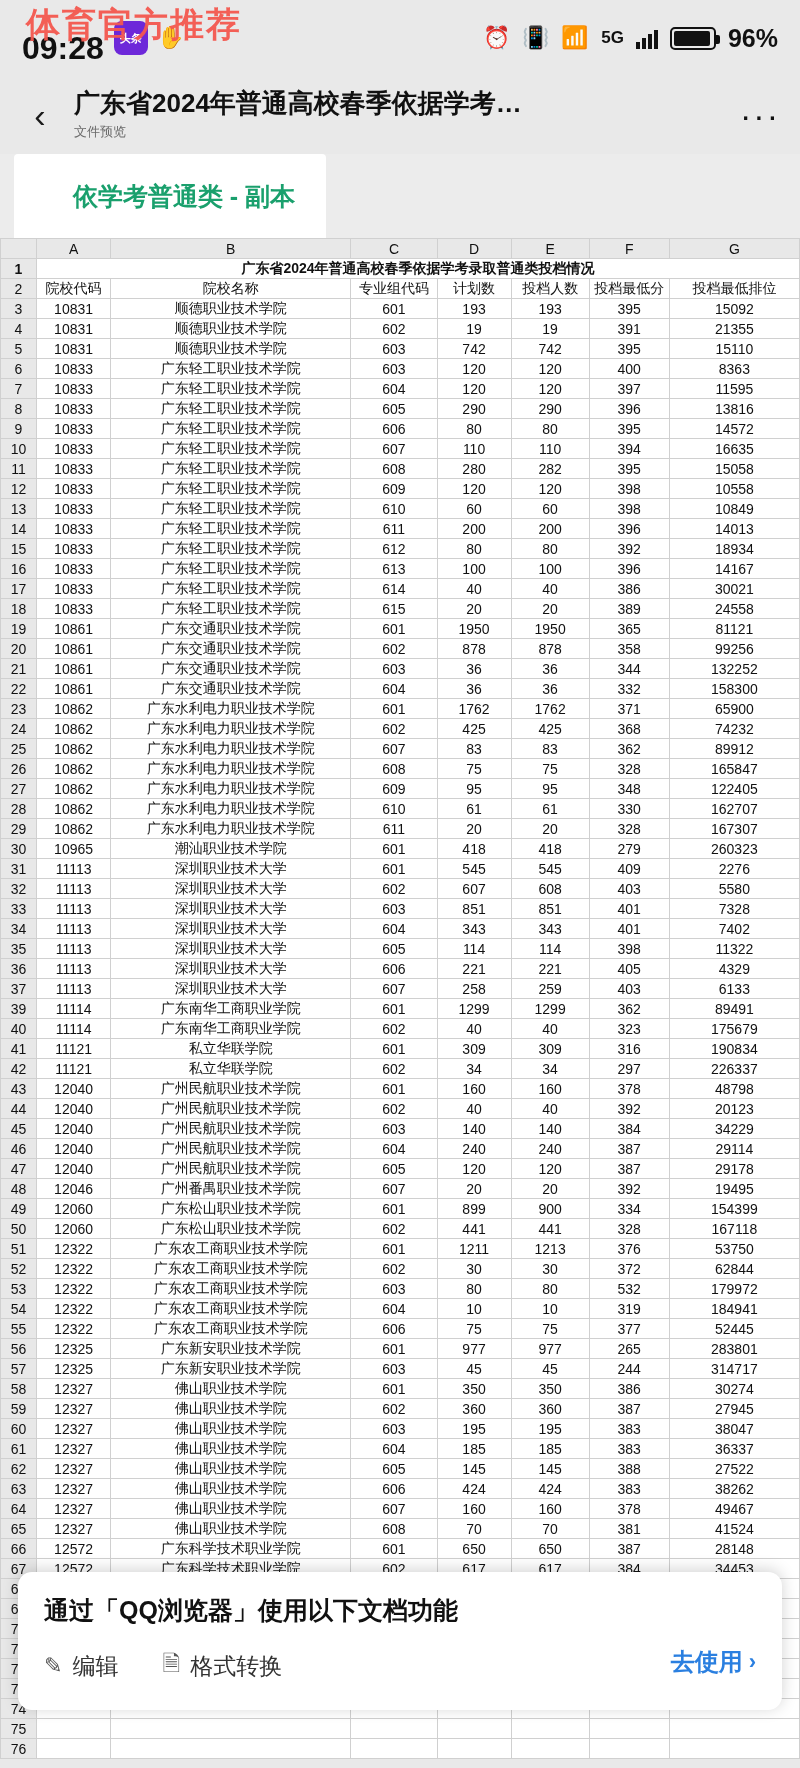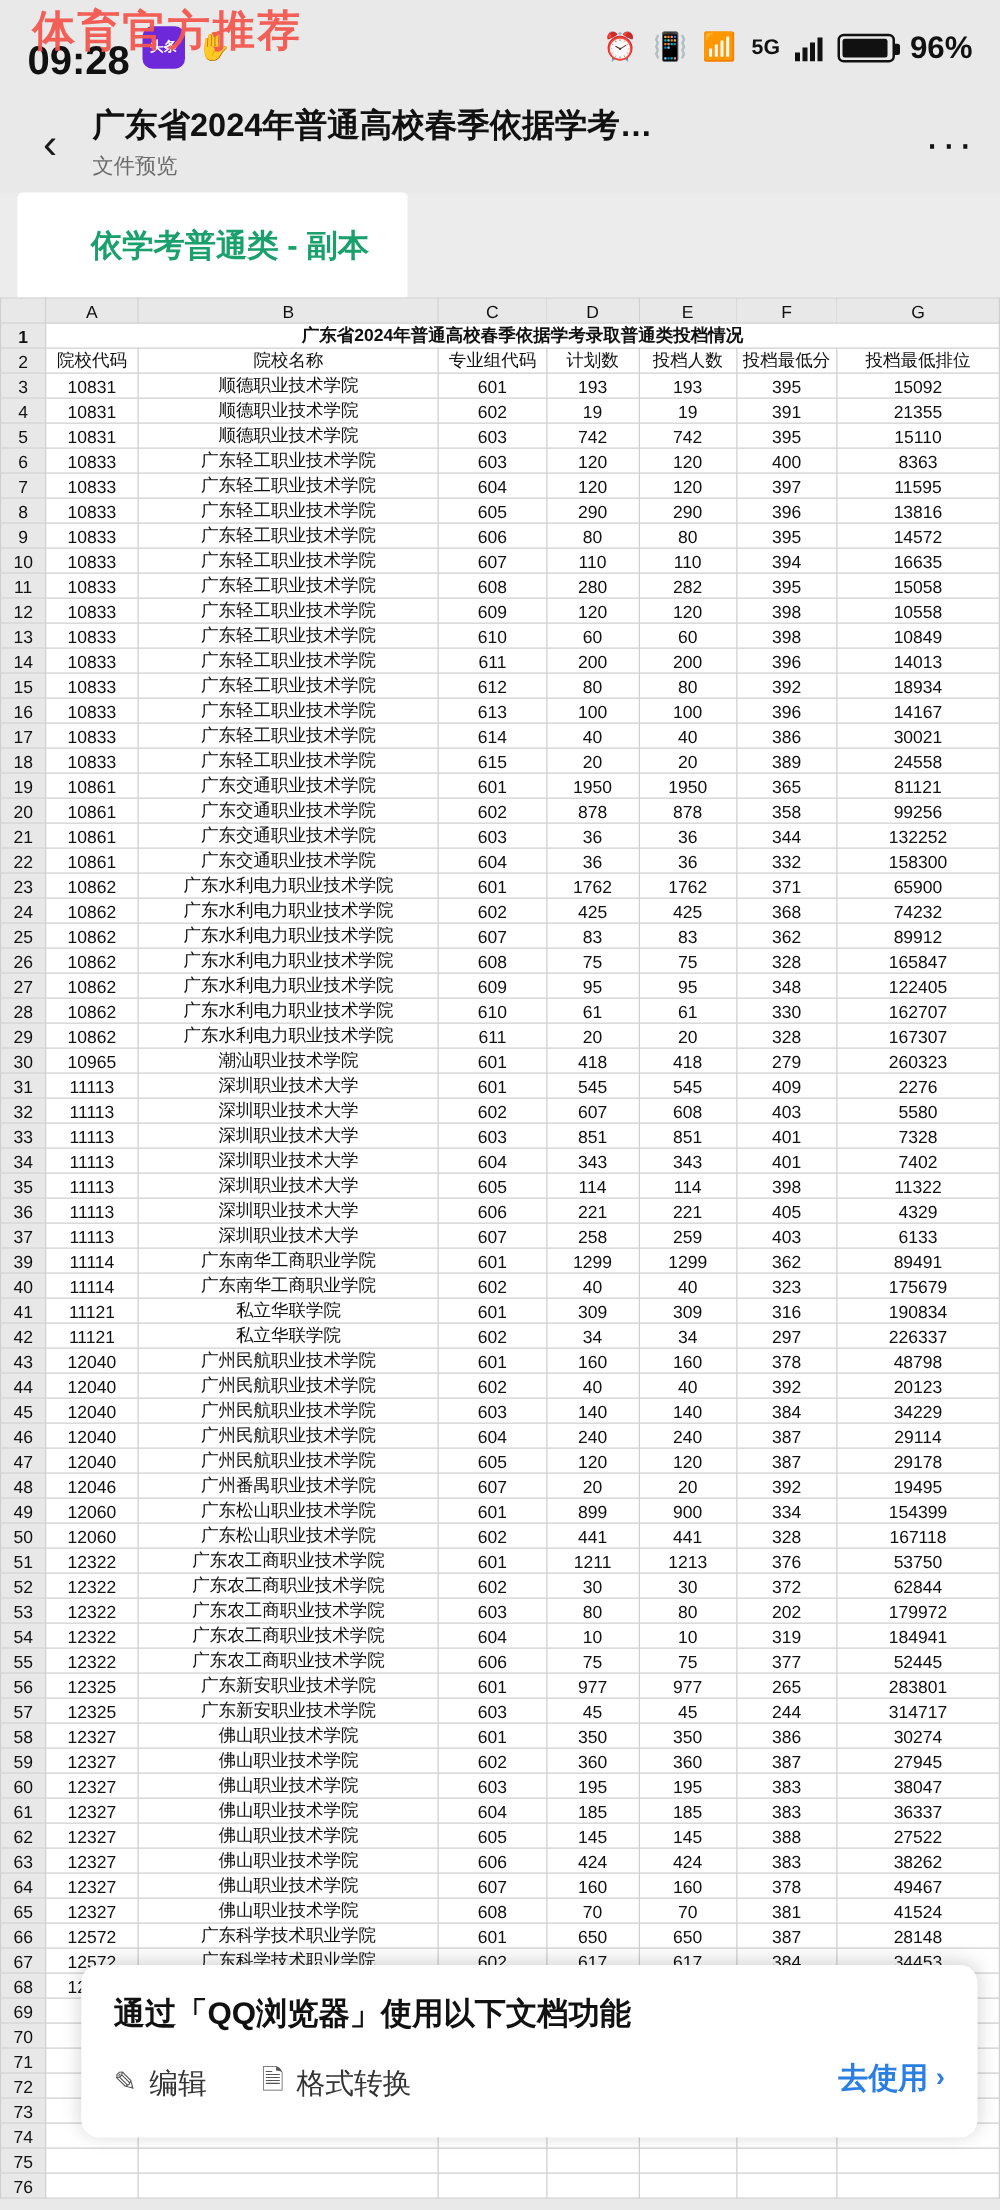--- a/index.html
+++ b/index.html
@@ -49,21 +49,21 @@
   .appbar {
     height: 78px; background: #e9e9e9; display: flex; align-items: center;
     padding: 0 20px; gap: 14px;
   }
   .back-chevron { font-size: 34px; color: #1a1a1a; width: 40px; text-align: center; line-height: 1; }
   .titles { flex: 1; min-width: 0; }
   .doc-title {
     font-size: 26px; color: #111; font-weight: 600; white-space: nowrap;
     overflow: hidden; text-overflow: ellipsis; line-height: 1.15;
   }
-  .doc-sub { font-size: 17px; color: #6b6b6b; margin-top: 5px; }
+  .doc-sub { font-size: 13px; color: #6b6b6b; margin-top: 5px; }
   .more-dots { font-size: 34px; color: #111; letter-spacing: 2px; padding-left: 8px; }
 
   
   .sheettab-wrap { height: 84px; background: #ececec; position: relative; }
   .sheettab {
     position: absolute; left: 14px; top: 0; width: 312px; height: 84px;
     background: #fff; border-radius: 4px 4px 0 0;
     display: flex; align-items: center; justify-content: center; padding-left: 28px;
   }
   .sheettab span { font-size: 25px; color: #1aa06d; font-weight: 600; }
@@ -97,21 +97,21 @@
   .banner td { font-size: 15px; font-weight: 600; }
   .hdrow td { font-size: 13.5px; }
   td.b { text-align: center; }
   tr.blank td { height: 20px; }
 
   
   .promo {
     position: absolute; left: 18px; right: 18px; bottom: 58px;
     height: 138px; background: #fff; border-radius: 14px;
     box-shadow: 0 -2px 16px rgba(0,0,0,.18);
-    padding: 22px 26px; z-index: 20; margin-left: 47px;
+    padding: 22px 26px; z-index: 20;
   }
   .promo-title { font-size: 25px; color: #111; font-weight: 600; }
   .promo-actions { display: flex; align-items: center; gap: 44px; margin-top: 20px; }
   .promo-act { display: flex; align-items: center; gap: 10px; font-size: 23px; color: #333; }
   .promo-act .gi { font-size: 22px; color: #555; }
   .promo-cta {
     position: absolute; right: 26px; top: 74px;
     display: flex; align-items: center; gap: 6px;
     color: #2a7fe0; font-size: 24px; font-weight: 600;
   }
@@ -690,21 +690,21 @@
             <td class="b">372</td>
             <td class="b">62844</td>
           </tr>
           <tr>
             <td class="rh">53</td>
             <td class="b">12322</td>
             <td class="b">广东农工商职业技术学院</td>
             <td class="b">603</td>
             <td class="b">80</td>
             <td class="b">80</td>
-            <td class="b">202</td>
+            <td class="b">532</td>
             <td class="b">179972</td>
           </tr>
           <tr>
             <td class="rh">54</td>
             <td class="b">12322</td>
             <td class="b">广东农工商职业技术学院</td>
             <td class="b">604</td>
             <td class="b">10</td>
             <td class="b">10</td>
             <td class="b">319</td>

